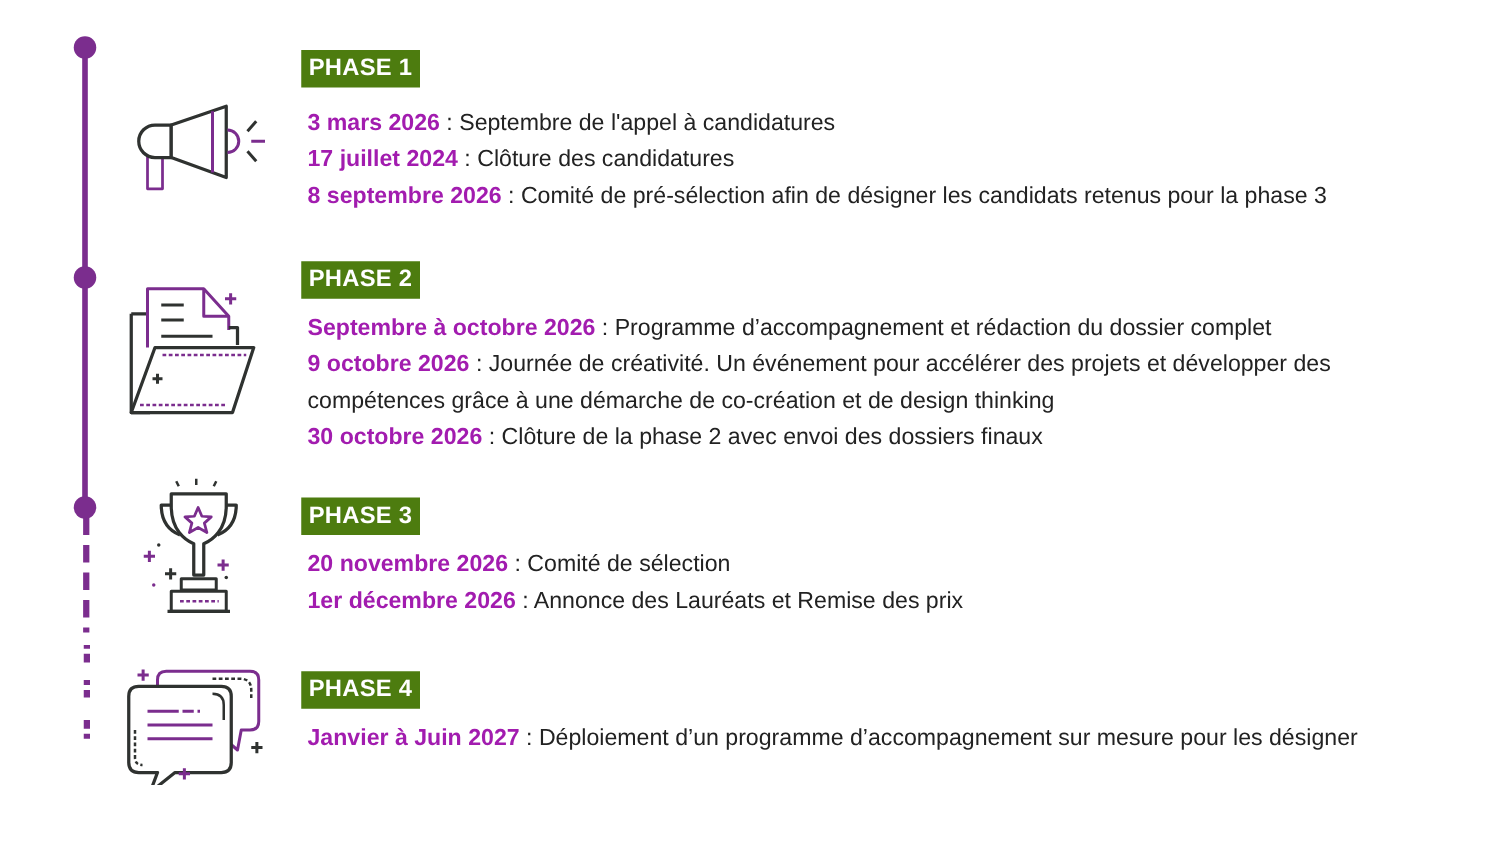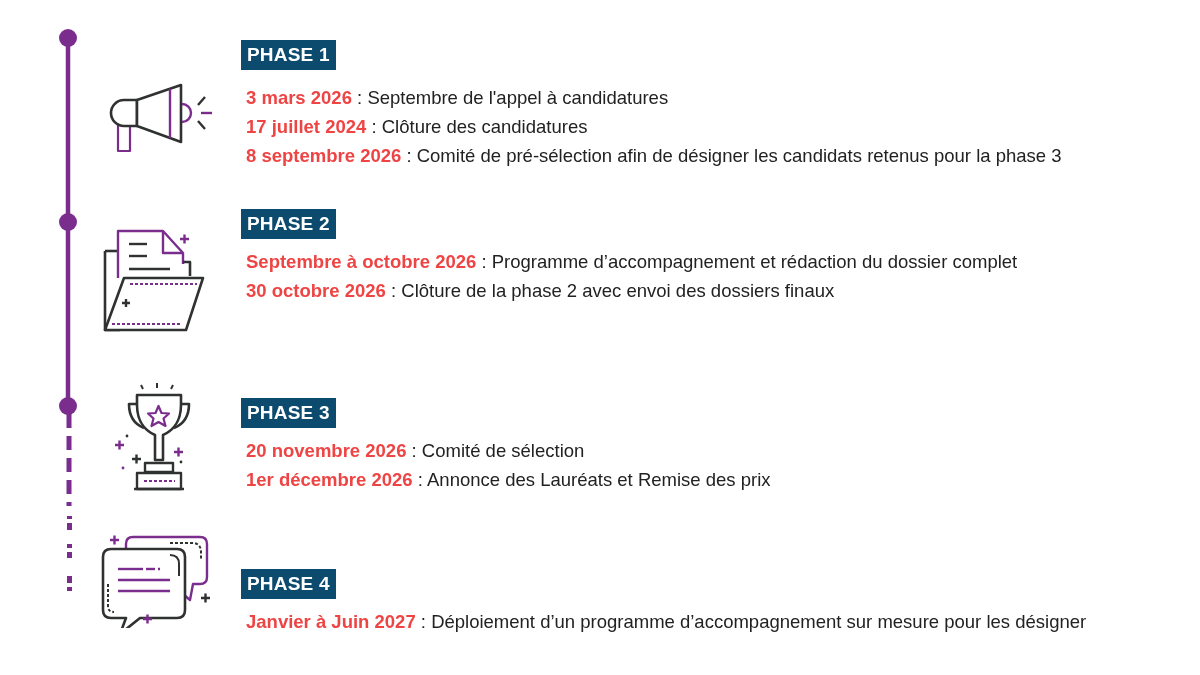--- a/index.html
+++ b/index.html
@@ -5,28 +5,28 @@
     html, body { margin: 0; padding: 0; }
     body {
       width: 1200px; height: 675px; background: #ffffff; position: relative; overflow: hidden;
       font-family: "Liberation Sans", "DejaVu Sans", sans-serif;
       color: #222222;
     }
     .timeline { position: absolute; left: 0; top: 0; width: 140px; height: 675px; }
     .icon { position: absolute; }
     .phase { position: absolute; left: 241px; }
     .badge {
-      display: inline-block; background: #0c4a6e; color: #ffffff;
+      display: inline-block; background: #4d7c0f; color: #ffffff;
       font-weight: bold; font-size: 19px; line-height: 30px; height: 30px;
       padding: 0 6px; letter-spacing: 0.2px;
     }
     .lines { margin-top: 14px; }
     .line { font-size: 18.5px; line-height: 29px; white-space: nowrap; padding-left: 5px; }
     .line.wrap { white-space: normal; width: 880px; }
-    .date { color: #ef4444; font-weight: bold; }
+    .date { color: #a21caf; font-weight: bold; }
   </style>
 </head>
 <body>
 
 <svg class="timeline" viewBox="0 0 140 675" width="140" height="675">
   <line x1="68" y1="38" x2="68" y2="406" stroke="#7b2d8e" stroke-width="4.5"></line>
   <line x1="69" y1="414" x2="69" y2="506" stroke="#7b2d8e" stroke-width="5" stroke-dasharray="14 8"></line>
   <g fill="#7b2d8e">
     <rect x="67" y="516" width="5" height="3"></rect>
     <rect x="67" y="523" width="5" height="7"></rect>
@@ -109,30 +109,31 @@
     <div class="line"><span class="date">3 mars 2026</span><span> : </span><span>Septembre de l'appel à candidatures</span></div>
     <div class="line"><span class="date">17 juillet 2024</span><span> : </span><span>Clôture des candidatures</span></div>
     <div class="line"><span class="date">8 septembre 2026</span><span> : </span><span>Comité de pré-sélection afin de désigner les candidats retenus pour la phase 3</span></div>
   </div>
 </div>
 
 <div class="phase" style="top:209px">
   <span class="badge">PHASE 2</span>
   <div class="lines" style="margin-top:8px">
     <div class="line"><span class="date">Septembre à octobre 2026</span><span> : </span><span>Programme d’accompagnement et rédaction du dossier complet</span></div>
+    <div class="line wrap"><span class="date">9 octobre 2026</span><span> : </span><span>Journée de créativité. Un événement pour accélérer des projets et développer des compétences grâce à une démarche de co-création et de design thinking</span></div>
     <div class="line"><span class="date">30 octobre 2026</span><span> : </span><span>Clôture de la phase 2 avec envoi des dossiers finaux</span></div>
   </div>
 </div>
 
 <div class="phase" style="top:398px">
   <span class="badge">PHASE 3</span>
   <div class="lines" style="margin-top:8px">
     <div class="line"><span class="date">20 novembre 2026</span><span> : </span><span>Comité de sélection</span></div>
     <div class="line"><span class="date">1er décembre 2026</span><span> : </span><span>Annonce des Lauréats et Remise des prix</span></div>
   </div>
 </div>
 
-<div class="phase" style="top:569px">
+<div class="phase" style="top:537px">
   <span class="badge">PHASE 4</span>
   <div class="lines" style="margin-top:8px">
     <div class="line"><span class="date">Janvier à Juin 2027</span><span> : </span><span>Déploiement d’un programme d’accompagnement sur mesure pour les désigner</span></div>
   </div>
 </div>
 
 </body></html>

